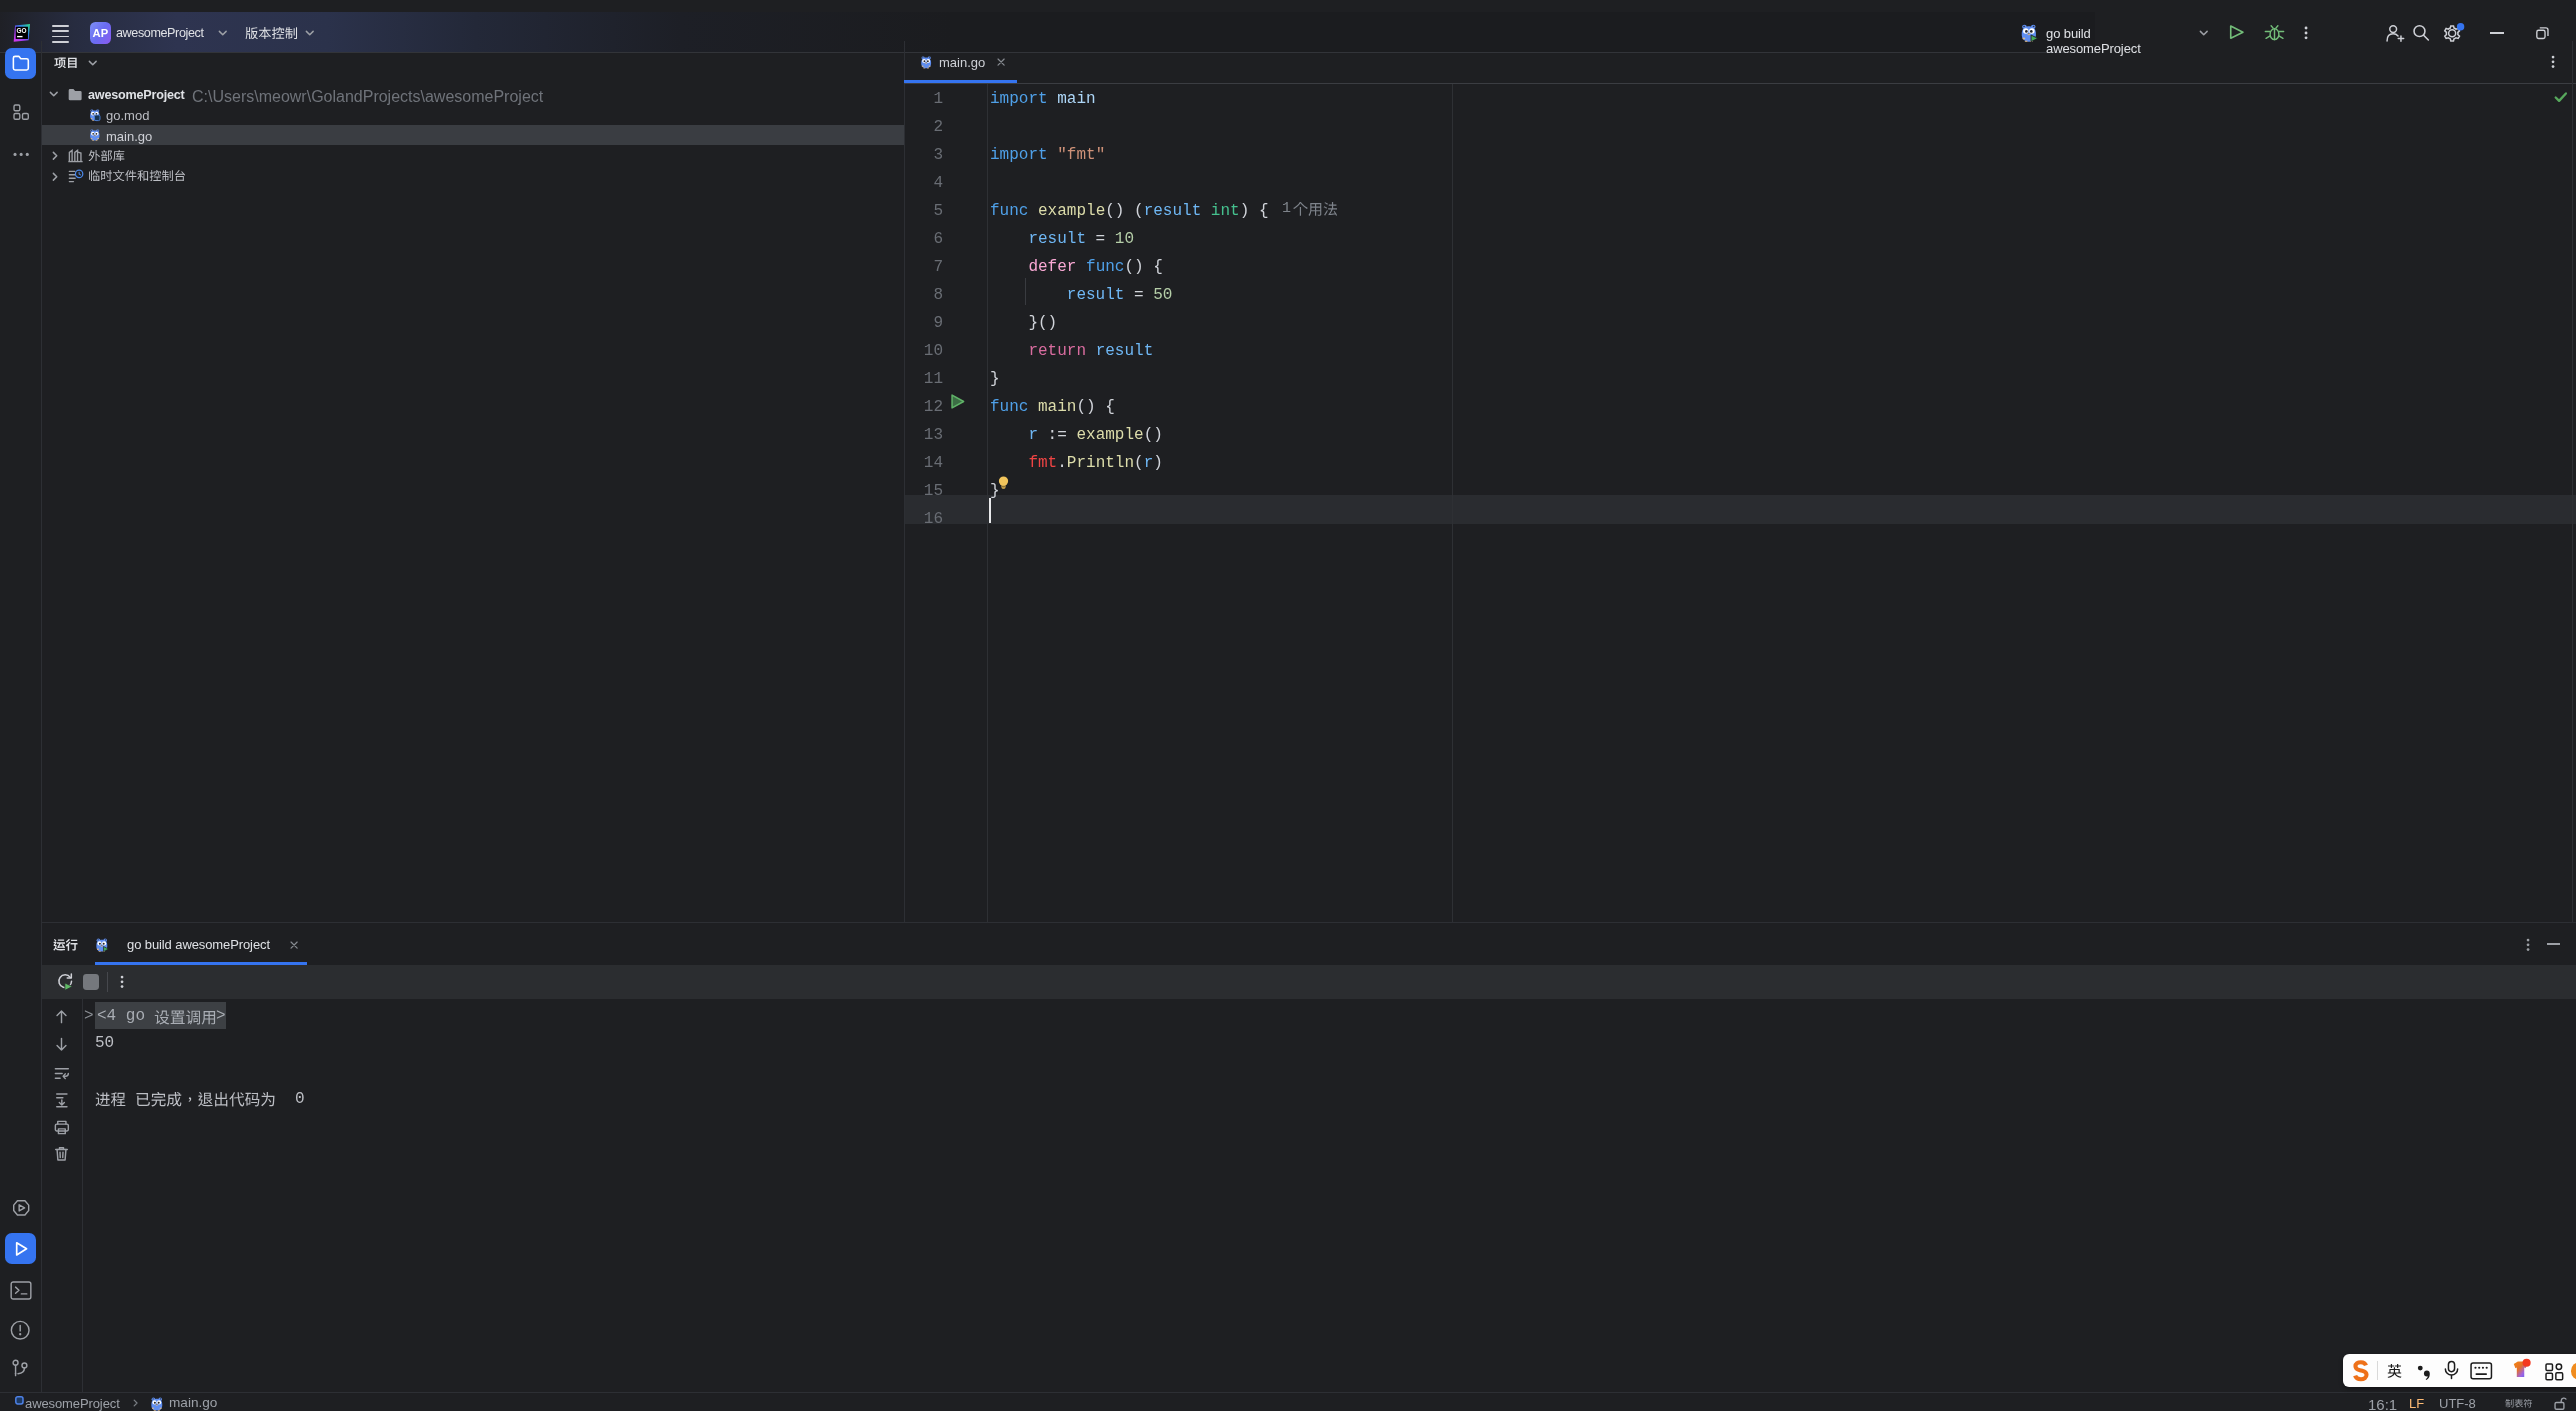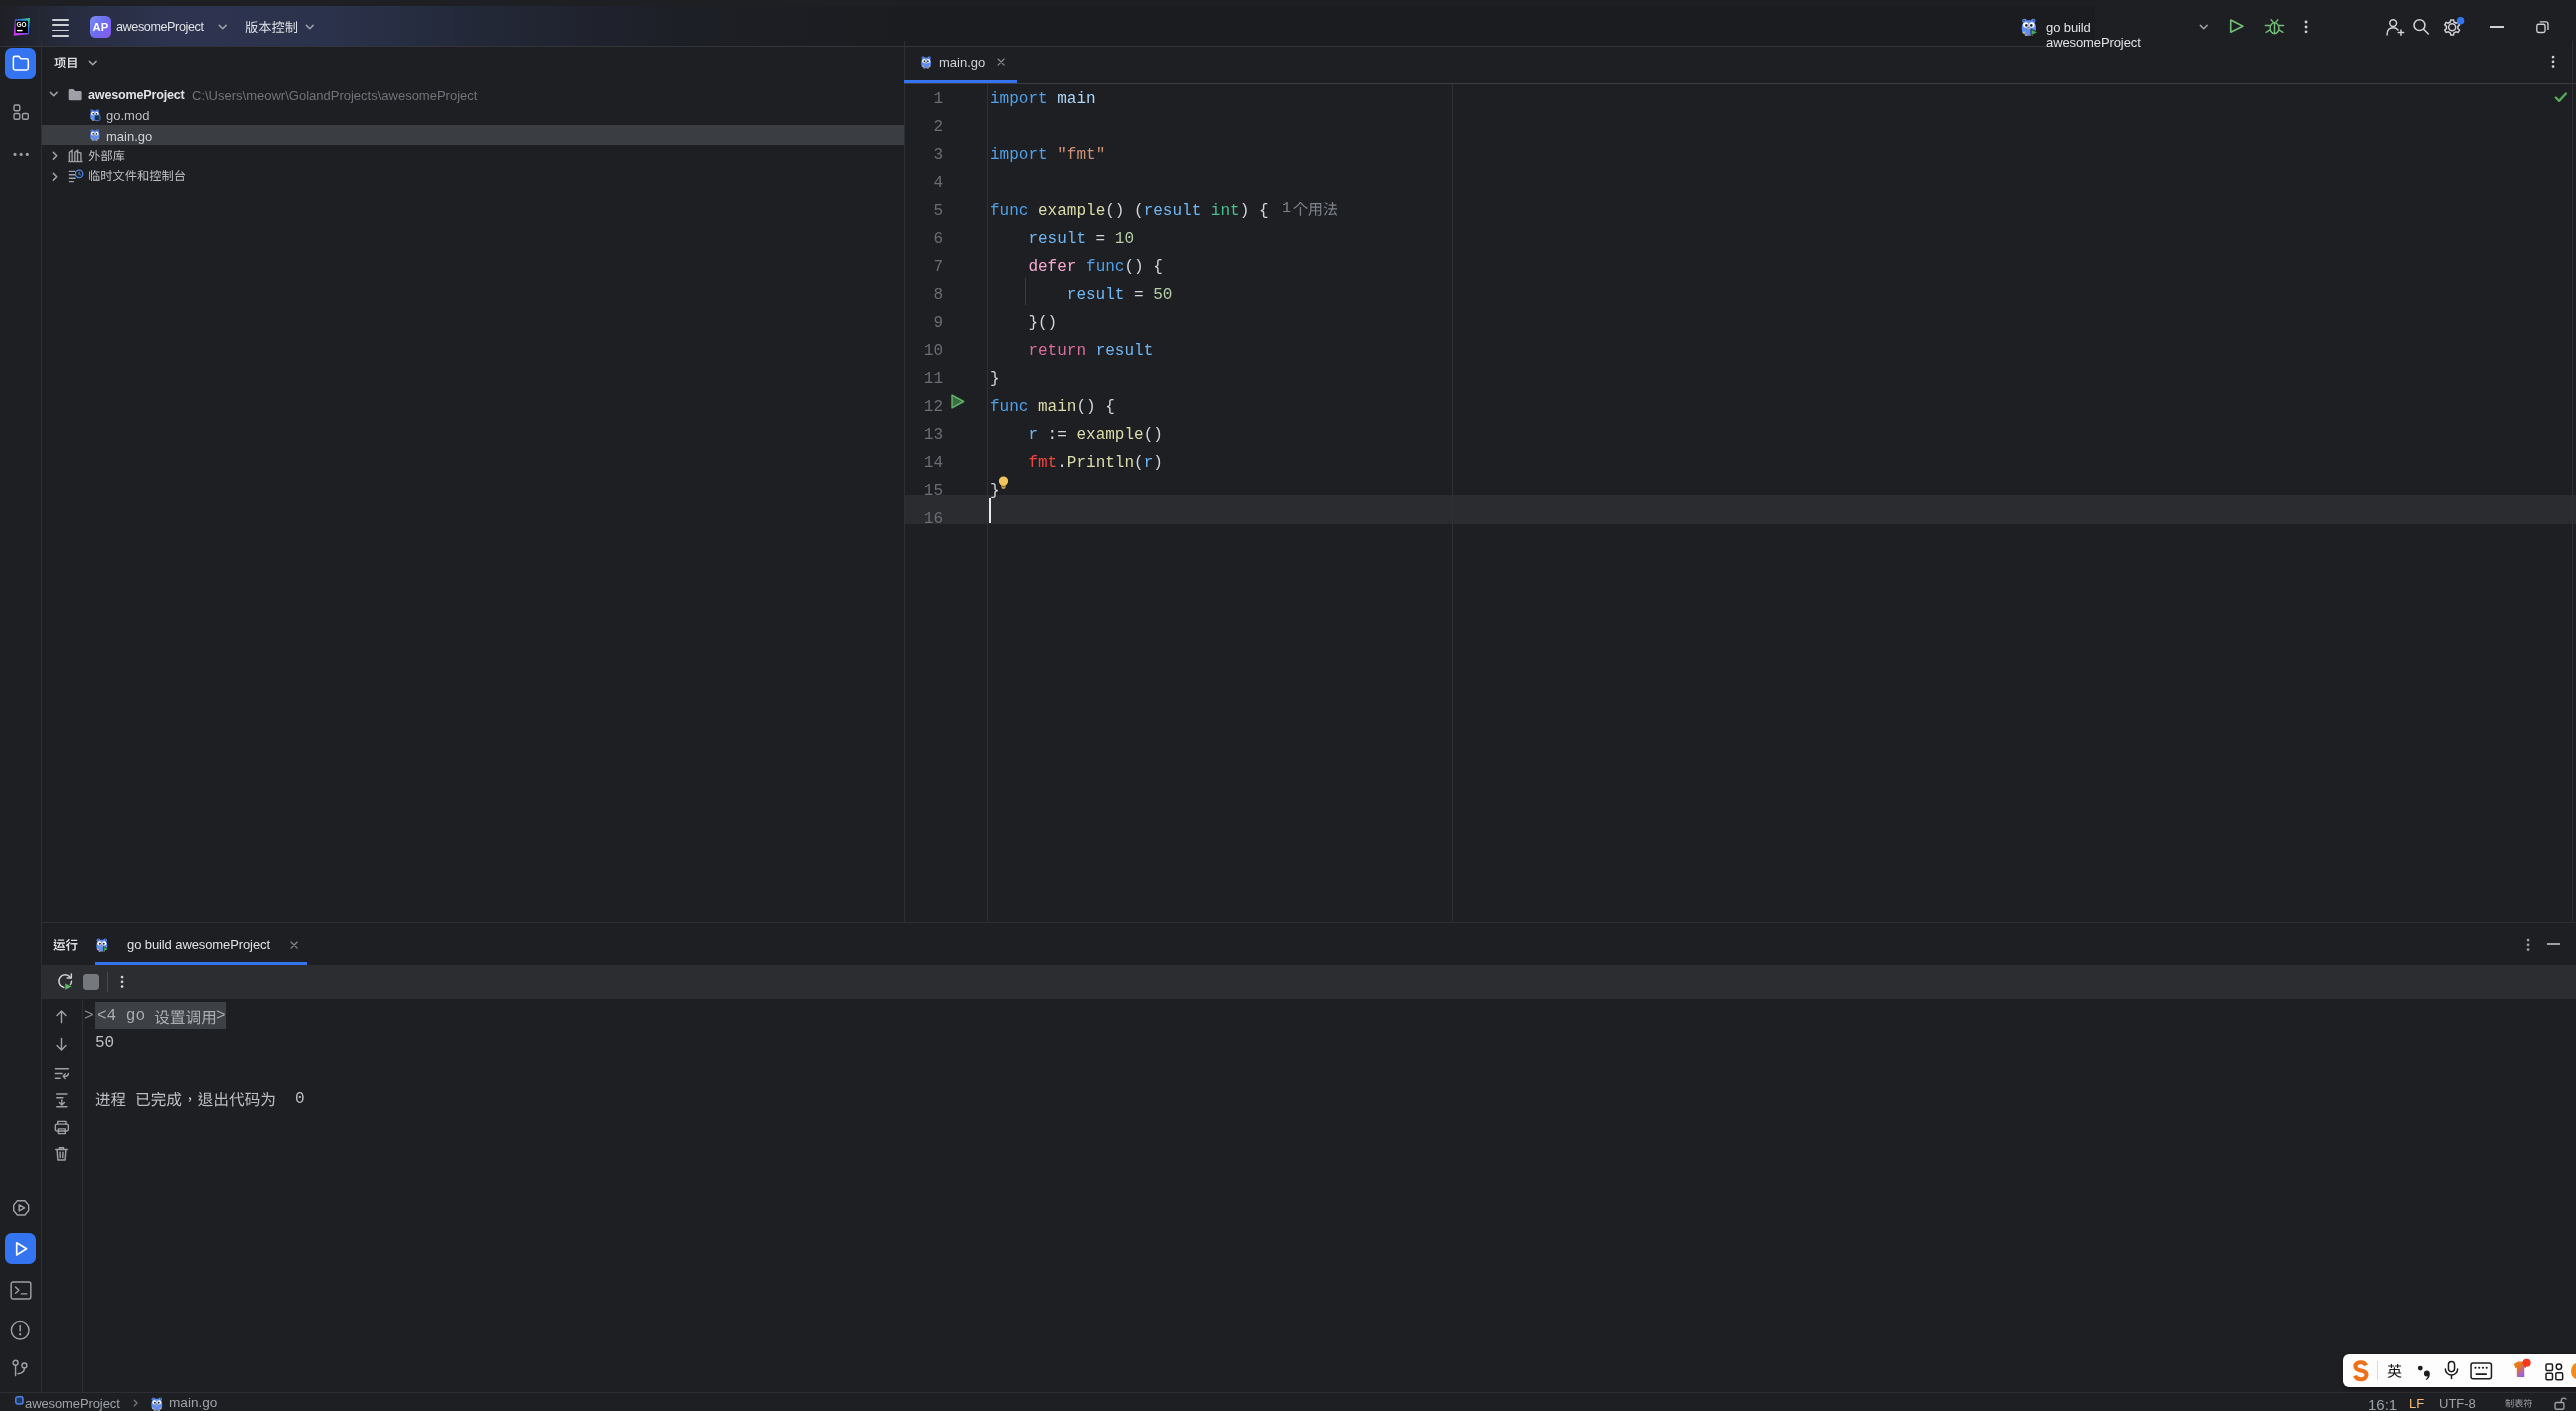--- a/index.html
+++ b/index.html
@@ -1,20 +1,20 @@
 <!DOCTYPE html>
 <html style="font-size:11px"><head><meta charset="utf-8"><style>
 *{margin:0;padding:0;box-sizing:border-box}
 html,body{width:2576px;height:1412px;overflow:hidden;background:#1e1f22;
  font-family:"Liberation Sans",sans-serif;}
 .ab{position:absolute}
 .mono{font-family:"Liberation Mono",monospace;}
 svg.ic{position:absolute;overflow:visible}
 </style></head><body>
-<div class="ab" style="left:0;top:6px;width:2095px;height:41px;background:linear-gradient(90deg,#1f2026 0px,#272c40 75px,#2e3450 177px,#2b324b 327px,#232838 476px,#1d1f26 681px,#1b1c1f 953px,#1b1c1f 2576px);border-bottom:0.7px solid #323439">
+<div class="ab" style="left:0;top:12px;width:2095px;height:41px;background:linear-gradient(90deg,#1f2026 0px,#272c40 75px,#2e3450 177px,#2b324b 327px,#232838 476px,#1d1f26 681px,#1b1c1f 953px,#1b1c1f 2576px);border-bottom:0.7px solid #323439">
     <svg class="ic" style="left:13px;top:11.6px" width="17" height="18.4" viewBox="0 0 25 27">
 <defs>
         <linearGradient id="glg" x1="0" y1="1" x2="1" y2="0">
 <stop offset="0" stop-color="#d537e8"></stop>
           <stop offset="0.40" stop-color="#9742f5"></stop>
 <stop offset="0.62" stop-color="#2d7bf0"></stop>
           <stop offset="1" stop-color="#2fdf85"></stop>
         </linearGradient>
       </defs>
 <polygon points="3,2 25,0 23,24 1,26" fill="url(#glg)"></polygon>
@@ -160,21 +160,21 @@
     <polyline points="2,2 7,7 12,2" fill="none" stroke="#9da0a6" stroke-width="2.2" stroke-linecap="round" stroke-linejoin="round"></polyline>
   </svg>
 <div class="ab" style="left:42px;top:125px;width:862px;height:20.4px;background:#3a3d42"></div>
 <svg class="ic" style="left:49px;top:91px" width="9.5" height="6.1" viewBox="0 0 14 9">
     <polyline points="2,2 7,7 12,2" fill="none" stroke="#9da0a6" stroke-width="2.2" stroke-linecap="round" stroke-linejoin="round"></polyline>
   </svg>
 <svg class="ic" style="left:68px;top:88px" width="14.3" height="13" viewBox="0 0 21 19">
 <path d="M1,3.5 a2,2 0 0 1 2,-2 h5 l2.4,2.8 h7.6 a2,2 0 0 1 2,2 v9.7 a2,2 0 0 1 -2,2 h-15 a2,2 0 0 1 -2,-2 z" fill="#9da0a6"></path>
   </svg>
 <div class="ab" style="left:88px;top:88px;font-size:12.6px;letter-spacing:-0.2px;color:#dfe1e5;font-weight:bold">awesomeProject</div>
-<div class="ab" style="left:192px;top:88px;font-size:13px;color:#6f737a">C:\Users\meowr\GolandProjects\awesomeProject</div>
+<div class="ab" style="left:192px;top:88px;font-size:16px;color:#6f737a">C:\Users\meowr\GolandProjects\awesomeProject</div>
 <svg class="ic" style="left:89px;top:109px" width="11.6" height="11.6" viewBox="0 0 20 20">
     <ellipse cx="5" cy="3.2" rx="2.6" ry="2.4" fill="#5f8ef0"></ellipse>
     <ellipse cx="15" cy="3.2" rx="2.6" ry="2.4" fill="#5f8ef0"></ellipse>
     <ellipse cx="4.6" cy="2.8" rx="1" ry="0.9" fill="#30343c"></ellipse>
     <ellipse cx="15.4" cy="2.8" rx="1" ry="0.9" fill="#30343c"></ellipse>
     <rect x="2" y="2.6" width="16" height="17.4" rx="7.2" fill="#5f8ef0"></rect>
     <circle cx="6.6" cy="8" r="3.1" fill="#fff"></circle>
     <circle cx="13.4" cy="8" r="3.1" fill="#fff"></circle>
     <circle cx="7.2" cy="8.4" r="1.5" fill="#23252a"></circle>
     <circle cx="12.8" cy="8.4" r="1.5" fill="#23252a"></circle>

